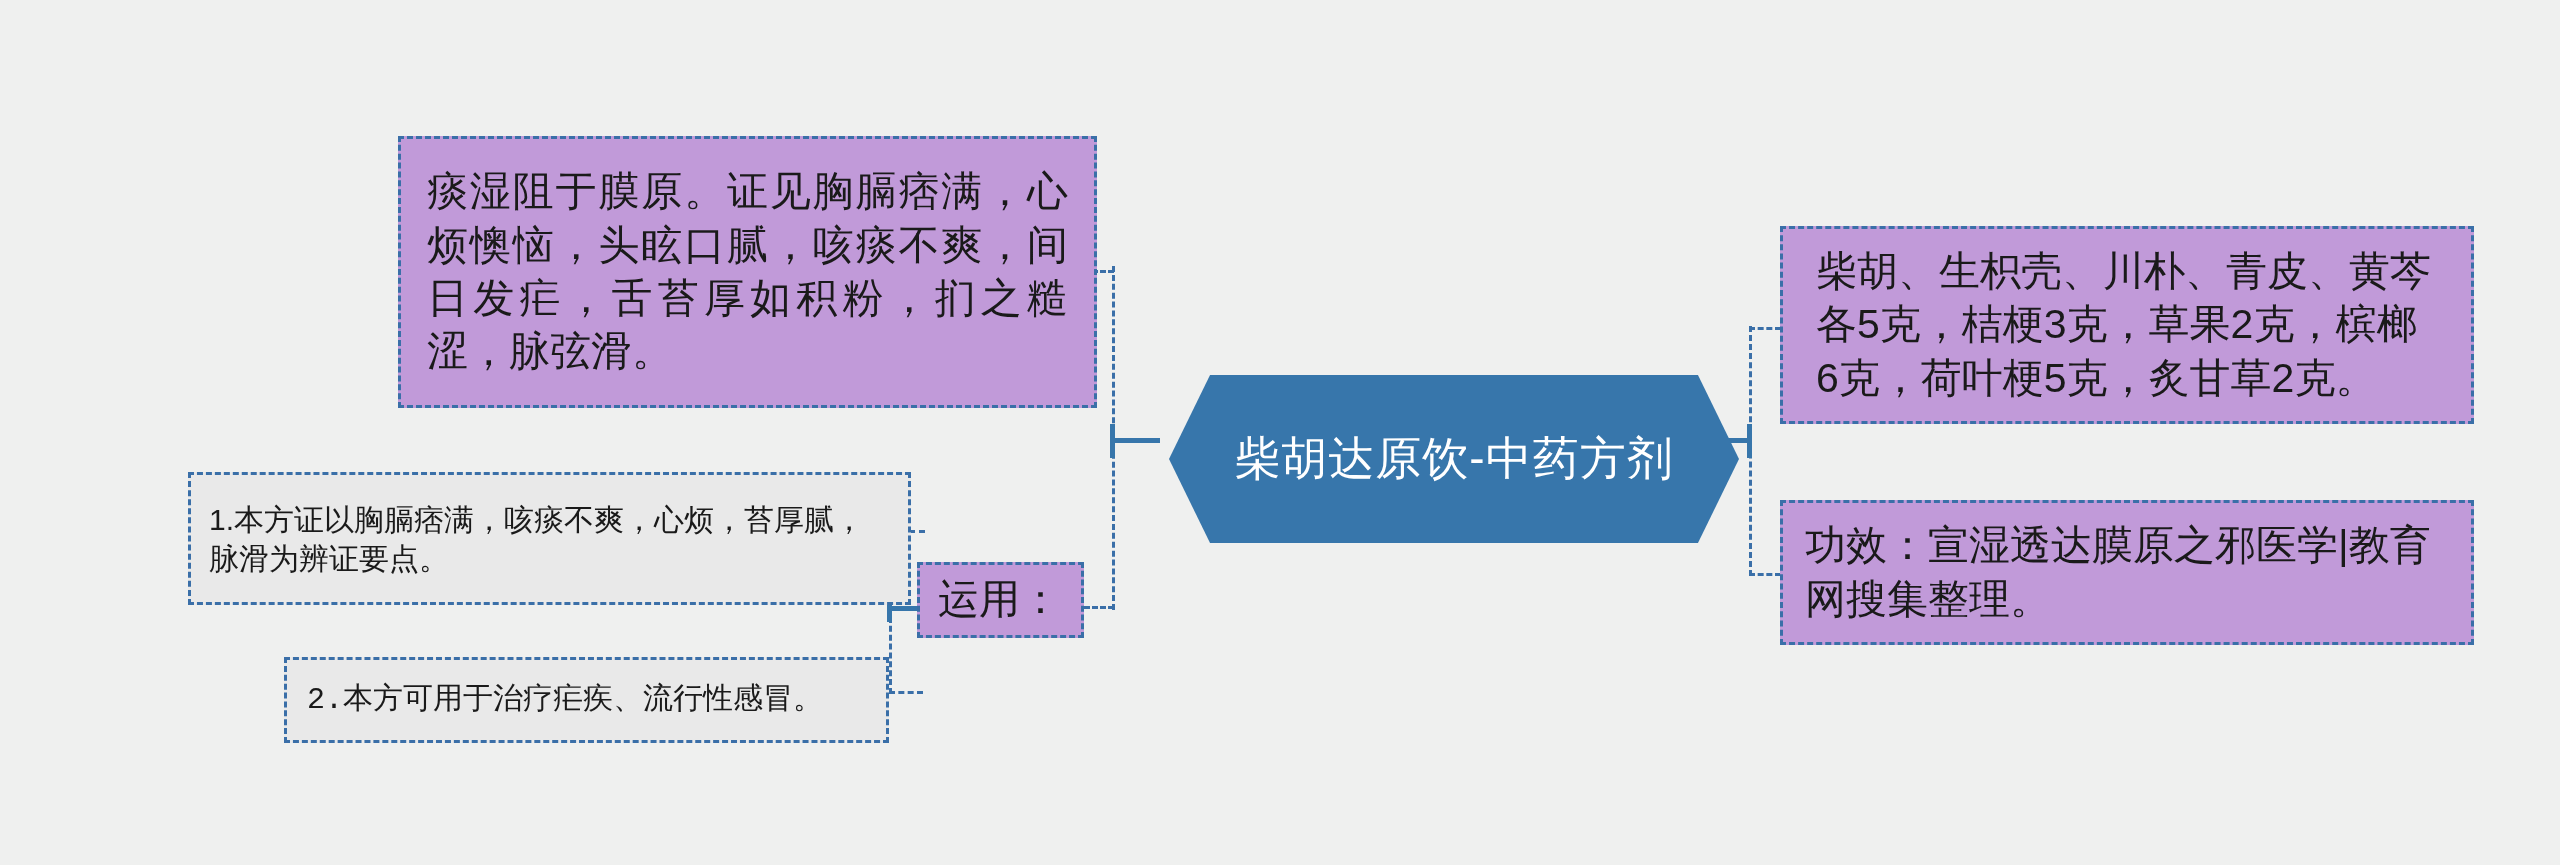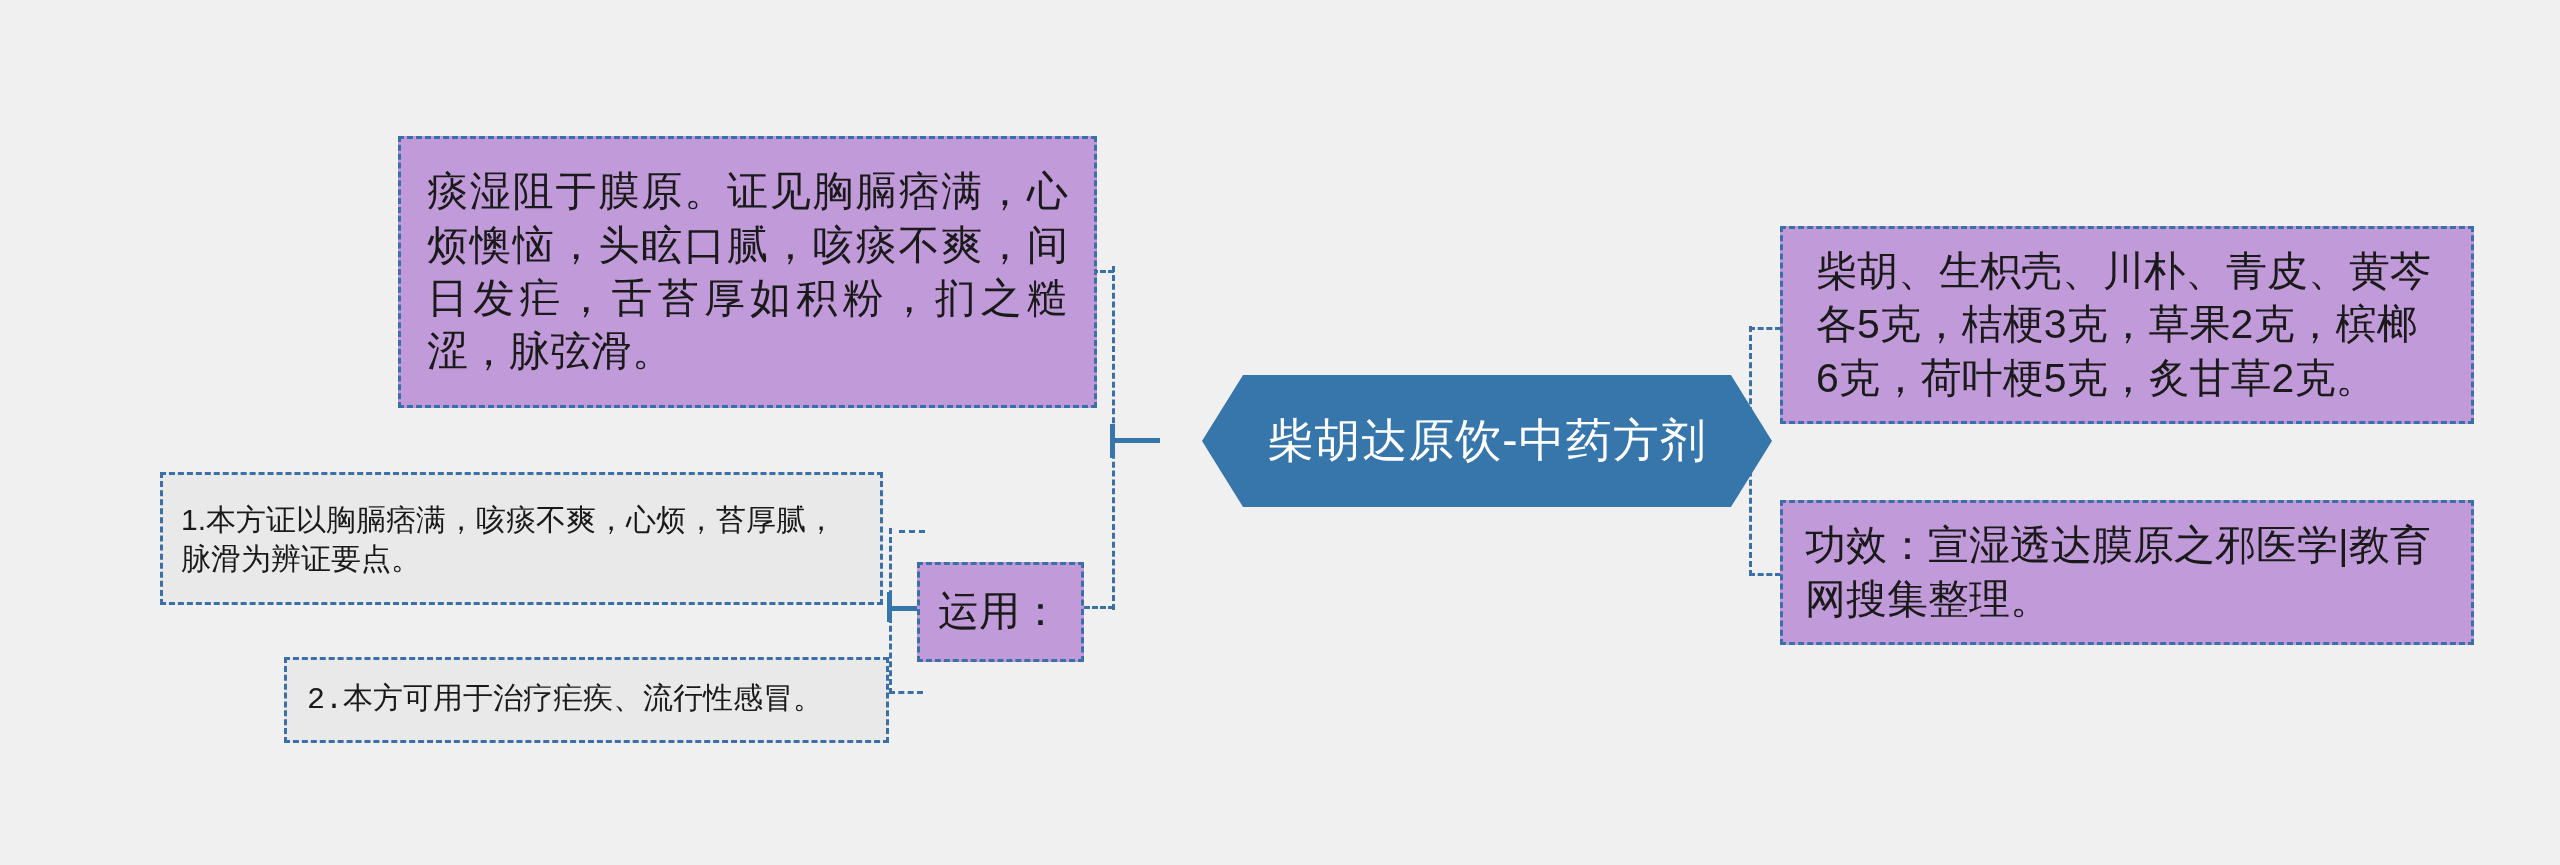--- a/index.html
+++ b/index.html
@@ -61,45 +61,45 @@
 
   #node-effect {
     left: 1736px; top: 500px;
     width: 694px; height: 145px;
     font-size: 41px;
     padding: 0 22px;
   }
 
   #node-application {
     left: 873px; top: 562px;
-    width: 167px; height: 100px;
+    width: 167px; height: 76px;
     font-size: 41px;
     padding: 0 18px;
   }
 
   #node-point1 {
-    left: 116px; top: 472px;
+    left: 144px; top: 472px;
     width: 723px; height: 133px;
     font-size: 30px;
     padding: 0 18px;
   }
 
   #node-point2 {
     left: 240px; top: 657px;
     width: 605px; height: 86px;
     font-size: 30px;
     padding: 0 20px;
     font-family: Liberation Mono, monospace;
   }
 
   
   #node-center {
     position: absolute;
-    left: 1158px; top: 375px;
-    width: 570px; height: 132px;
+    left: 1125px; top: 375px;
+    width: 570px; height: 168px;
     background: #3776ab;
     clip-path: polygon(0 50%, 7.2% 0, 92.8% 0, 100% 50%, 92.8% 100%, 7.2% 100%);
     display: flex;
     align-items: center;
     justify-content: center;
   }
   #node-center .txt {
     color: #ffffff;
     font-size: 46px;
     letter-spacing: 1px;

